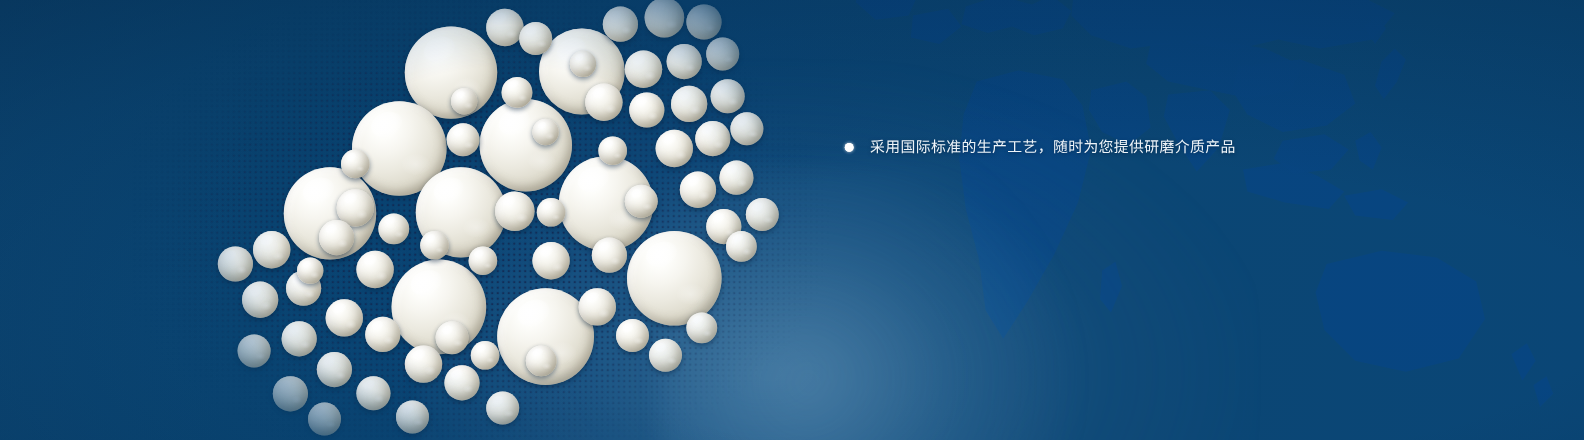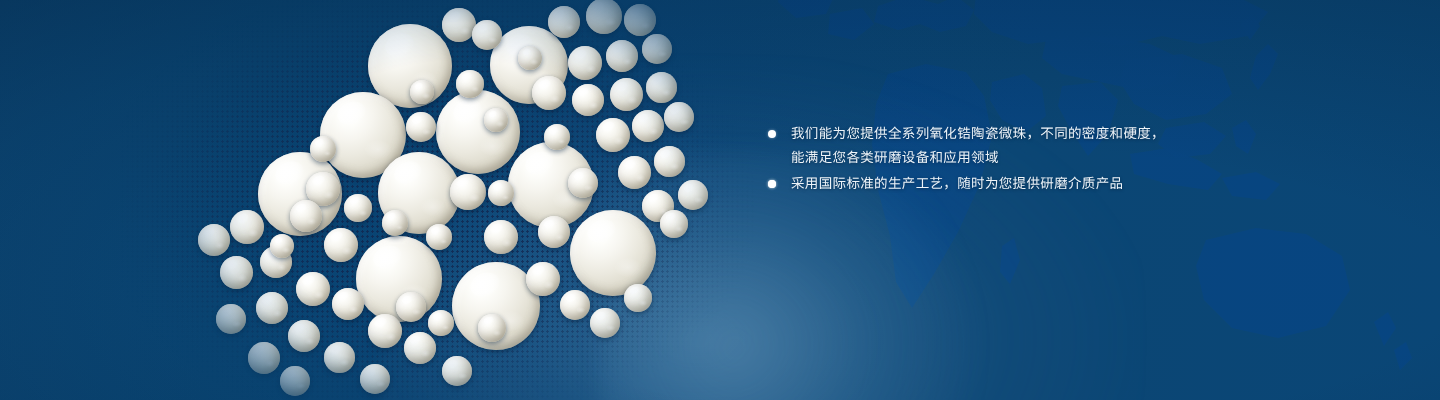--- a/index.html
+++ b/index.html
@@ -324,25 +324,20 @@
     <div class="bead" style="left:308px; top:326px; width:26px; height:26px;"></div>
     <div class="bead" style="left:190px; top:152px; width:26px; height:26px;"></div>
     <div class="bead" style="left:150px; top:250px; width:24px; height:24px;"></div>
   </div>
 
   <div class="content">
 
 
     <ul class="bullets">
 
-      <li class="bullet">
-        <span class="bullet-dot"></span>
-        <span>我们能为您提供全系列氧化锆陶瓷微珠，不同的密度和硬度，</span>
-        <span class="bullet-line-2">能满足您各类研磨设备和应用领域</span>
-      </li>
 
       <li class="bullet">
         <span class="bullet-dot"></span>
       </li>
 
       <li class="bullet">
         <span class="bullet-dot"></span>
         <span>采用国际标准的生产工艺，随时为您提供研磨介质产品</span>
       </li>
 

